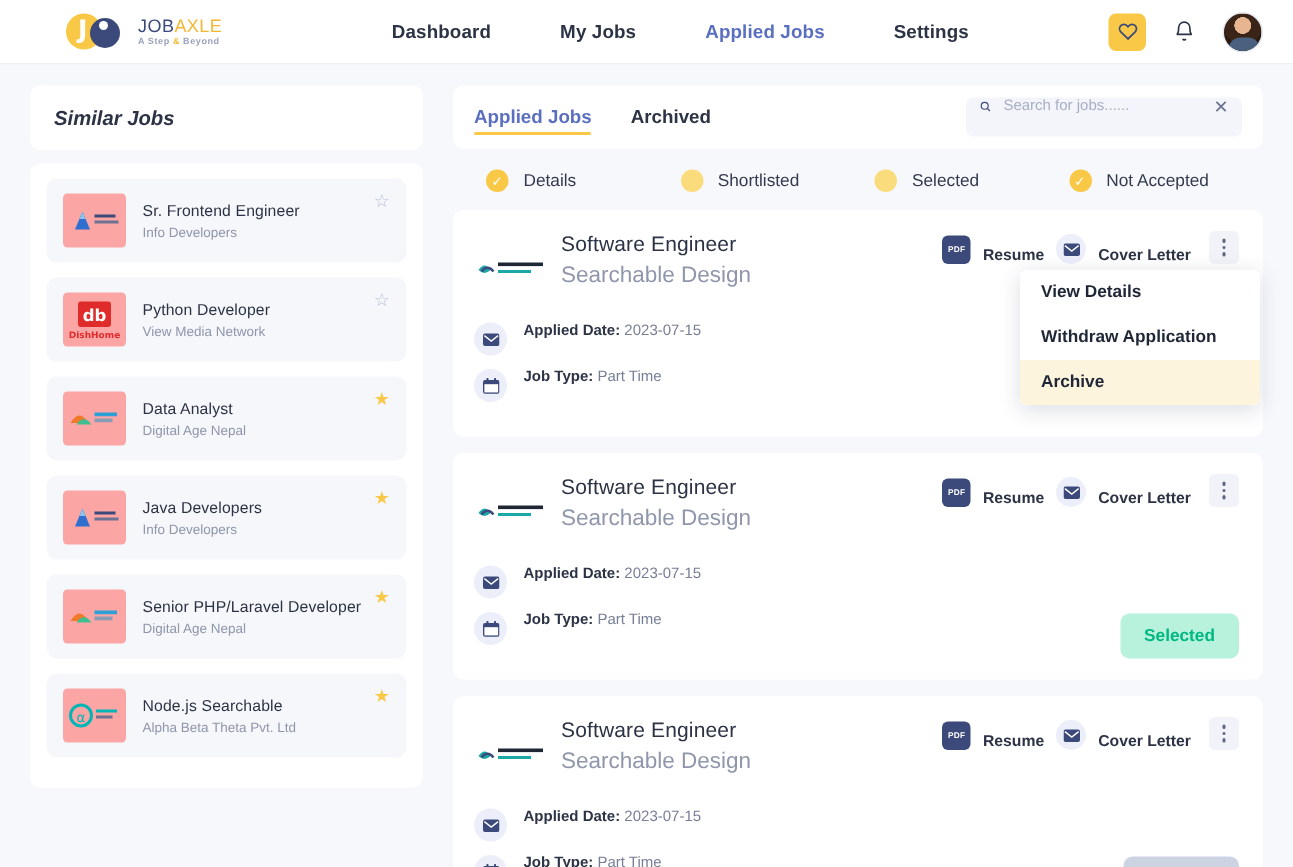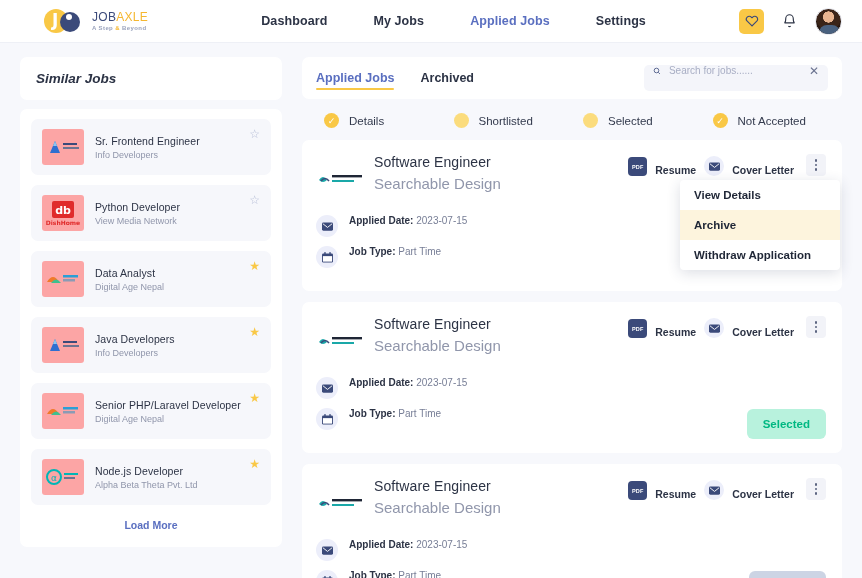--- a/index.html
+++ b/index.html
@@ -352,27 +352,26 @@
       <div class="job-card">
         <div class="job-logo">
           <svg width="38" height="20" viewBox="0 0 38 20">
               <circle cx="10" cy="10" r="7" fill="none" stroke="#00b6b6" stroke-width="2"></circle>
               <text x="10" y="14" font-size="9" fill="#00b6b6" text-anchor="middle" font-family="DejaVu Sans">α</text>
               <rect x="20" y="6" width="14" height="2" fill="#00b6b6"></rect>
               <rect x="20" y="10" width="11" height="2" fill="#6b7390"></rect>
             </svg>
         </div>
         <div class="job-info">
-          <div class="job-title">Node.js Developer</div>
+          <div class="job-title">Node.js Searchable</div>
           <div class="job-company">Alpha Beta Theta Pvt. Ltd</div>
         </div>
         <div class="star on">★</div>
       </div>
 
-      <div class="load-more">Load More</div>
     </div>
   </div>
 
   <div class="main">
 
     <div class="tabbar">
       <div class="tab active">Applied Jobs</div>
       <div class="tab">Archived</div>
       <div class="search">
         <svg width="12" height="12" viewBox="0 0 24 24" fill="none" stroke="#3b4a7a" stroke-width="2.4">
@@ -454,22 +453,22 @@
                   <rect x="5" y="0" width="3" height="6" rx="1"></rect>
                   <rect x="16" y="0" width="3" height="6" rx="1"></rect>
                 </svg>
             </div>
             <div class="meta-text"><b>Job Type:</b> <span>Part Time</span></div>
           </div>
         </div>
 
         <div class="dropdown" style="right:2px; top:40px;">
           <div class="dd-item">View Details</div>
+          <div class="dd-item">Withdraw Application</div>
           <div class="dd-item hl">Archive</div>
-          <div class="dd-item">Withdraw Application</div>
         </div>
       </div>
 
       <div class="app-card">
         <div class="app-top">
           <div class="app-logo">
             <svg width="50" height="16" viewBox="0 0 50 16">
                 <path d="M2 8 Q6 2 10 8 Q6 12 2 8Z" fill="#1aa8a8"></path>
                 <path d="M4 9 Q8 4 12 9" stroke="#3b4a7a" stroke-width="1.6" fill="none"></path>
                 <rect x="15" y="3" width="30" height="2.4" fill="#1f2636"></rect>

